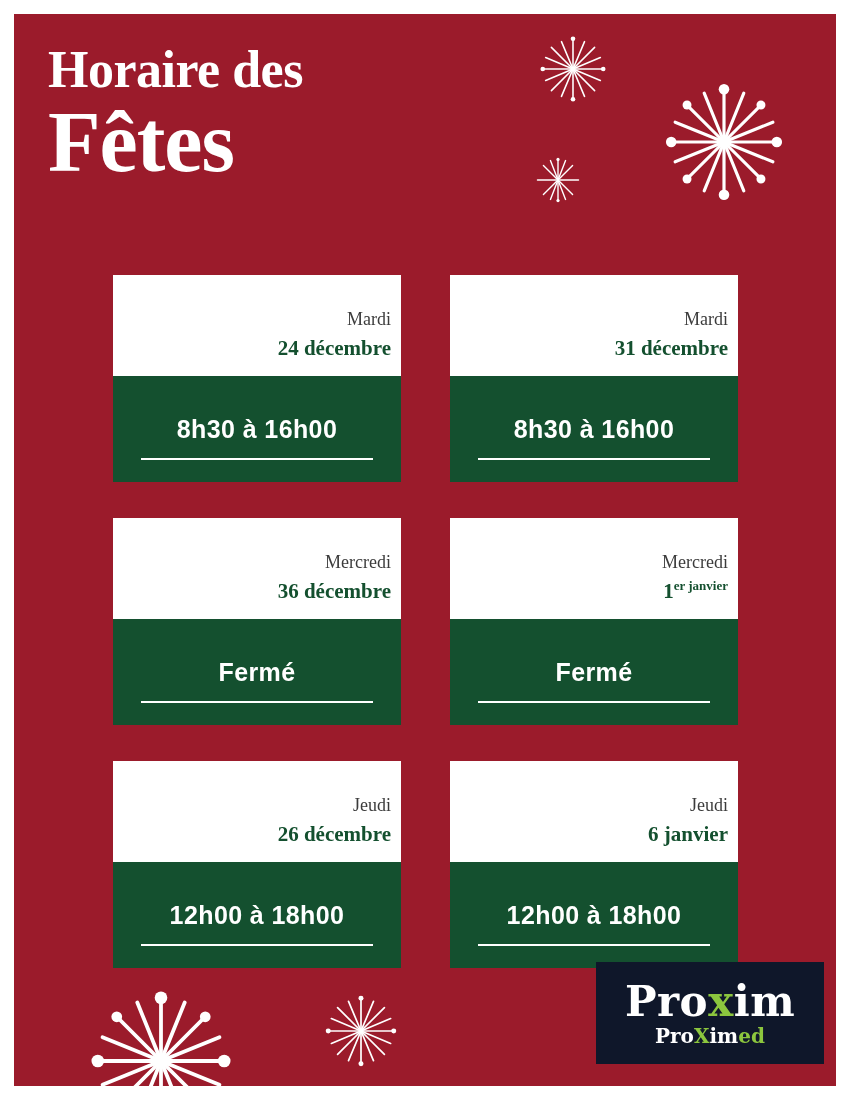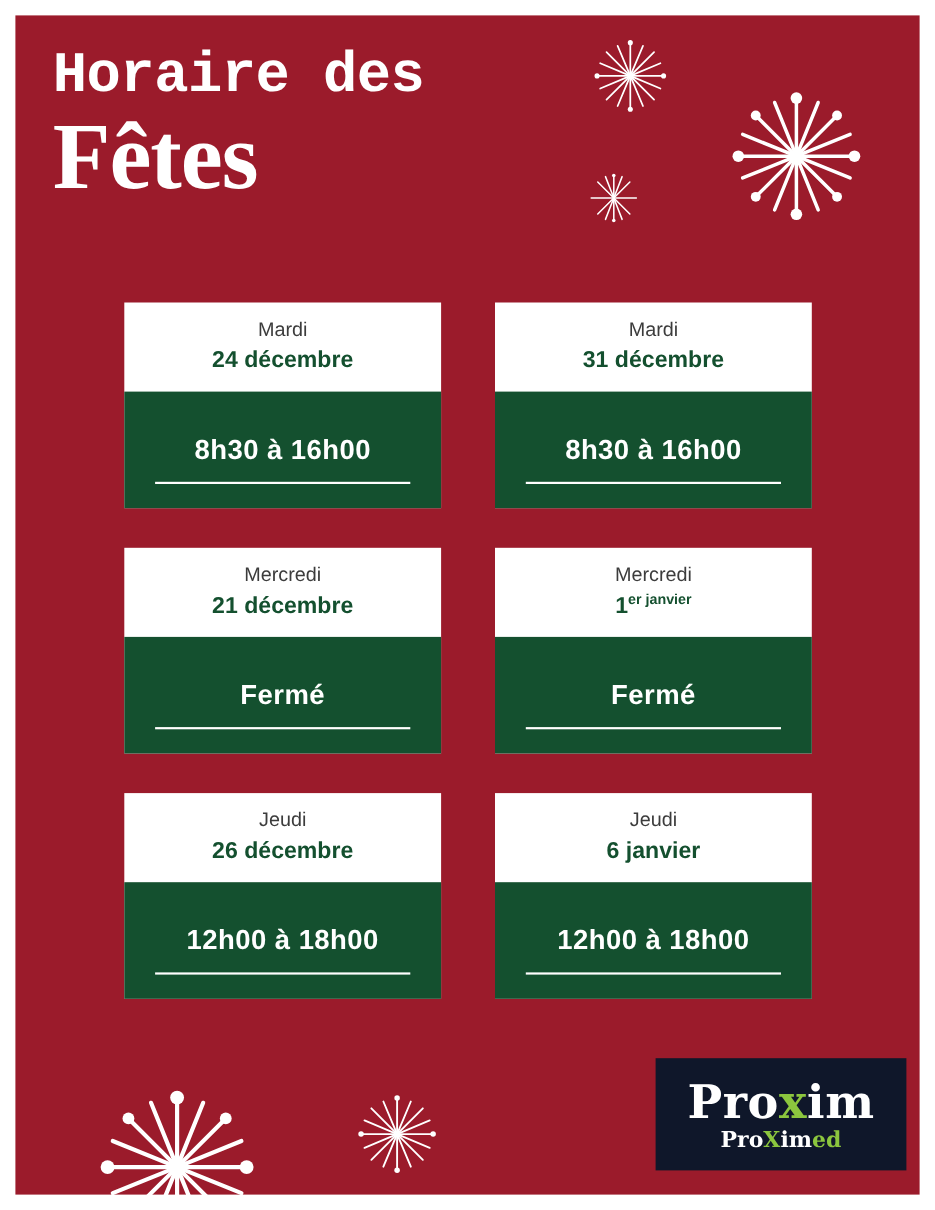--- a/index.html
+++ b/index.html
@@ -33,21 +33,21 @@
   }
 
   
   .title-block {
     position: absolute;
     left: 48px;
     top: 42px;
     z-index: 20;
   }
   .title-line1 {
-    font-family: Liberation Mono, monospace;
+    font-family: Liberation Serif, serif;
     font-weight: bold;
     font-size: 52px;
     line-height: 56px;
     color: #ffffff;
     letter-spacing: -0.5px;
   }
   .title-line2 {
     font-family: Liberation Serif, serif;
     font-weight: bold;
     font-size: 86px;
@@ -78,22 +78,23 @@
     margin-bottom: 36px;
   }
   .row:last-child { margin-bottom: 0; }
 
   .card {
     width: 288px;
     background: #ffffff;
     box-sizing: border-box;
   }
   .card-top {
-    padding: 12px 10px 14px 10px;
-    text-align: center;
+    padding: 32px 10px 14px 10px;
+    text-align: right;
+    font-family: Liberation Serif, serif;
   }
   .card-day {
     font-size: 18px;
     color: #3c3c3c;
     line-height: 24px;
     font-weight: normal;
   }
   .card-date {
     font-size: 21px;
     font-weight: bold;
@@ -335,21 +336,21 @@
         <div class="card-bottom">
           <div class="card-hours">8h30 à 16h00</div>
         </div>
       </div>
     </div>
 
     <div class="row">
       <div class="card">
         <div class="card-top">
           <div class="card-day">Mercredi</div>
-          <div class="card-date"><span>21 décembre</span></div>
+          <div class="card-date"><span>36 décembre</span></div>
         </div>
         <div class="card-bottom">
           <div class="card-hours">Fermé</div>
         </div>
       </div>
       <div class="card">
         <div class="card-top">
           <div class="card-day">Mercredi</div>
           <div class="card-date"><span>1</span><sup>er janvier</sup></div>
         </div>

